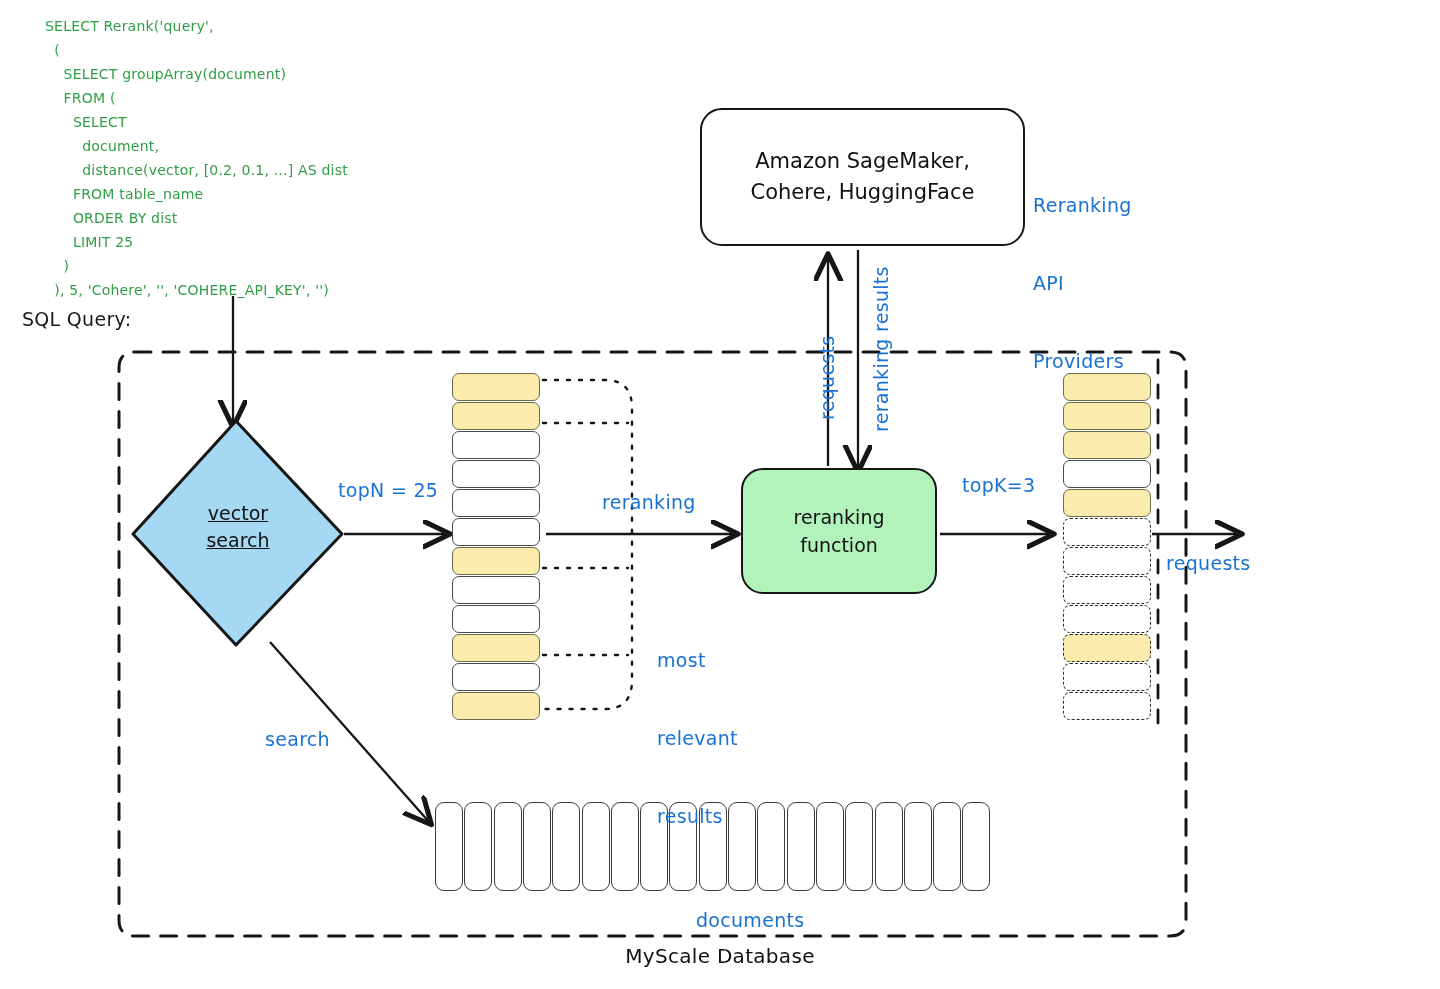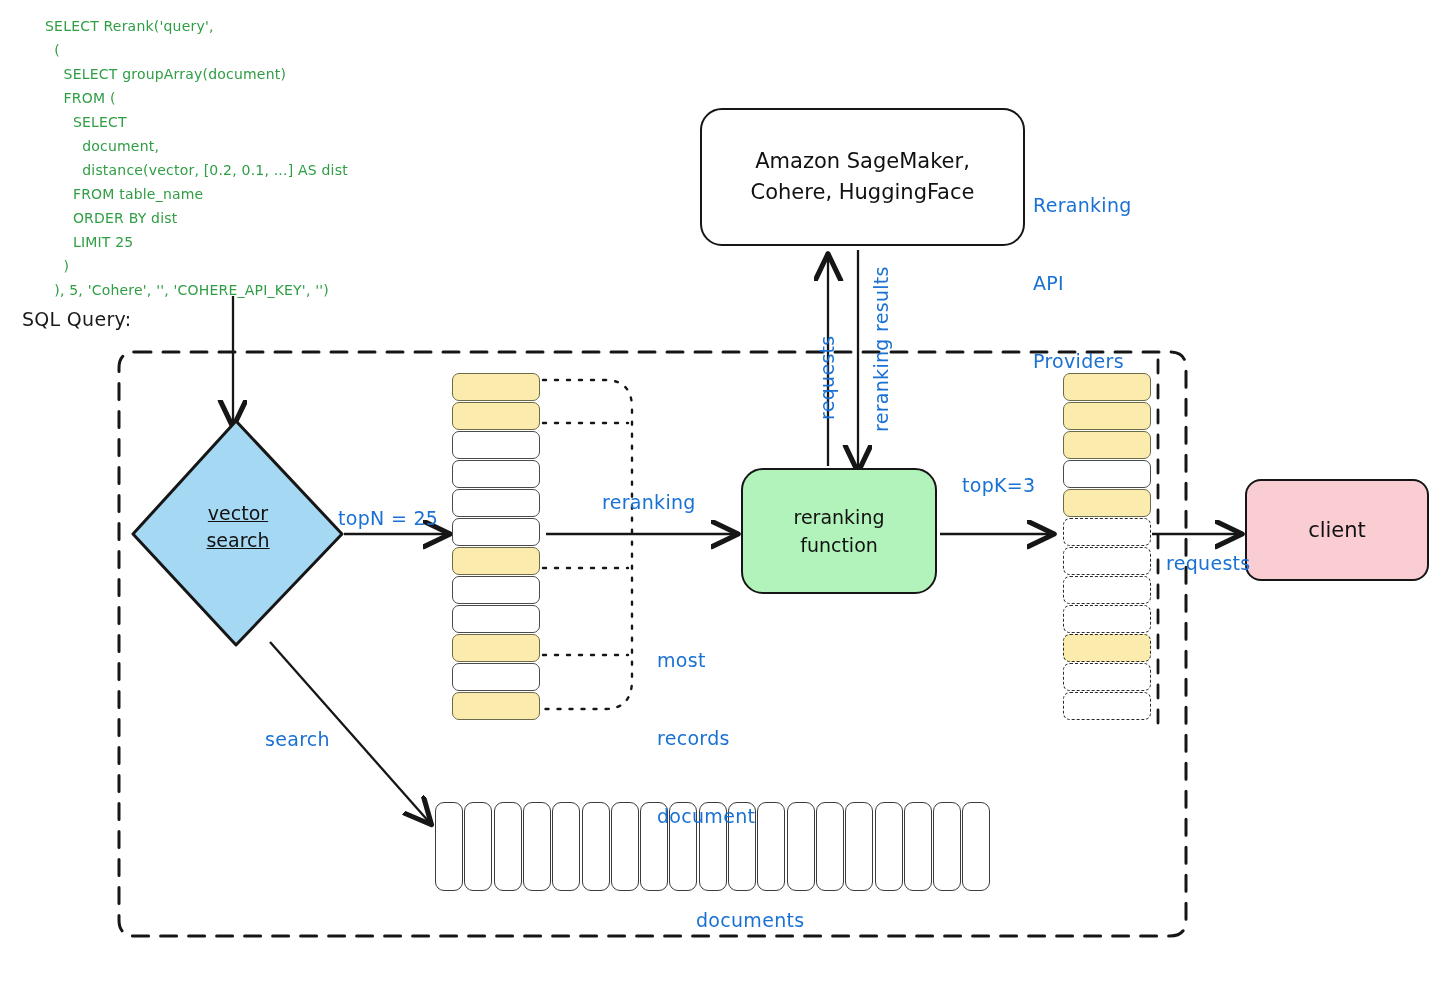--- a/index.html
+++ b/index.html
@@ -212,23 +212,20 @@
     <div>search</div>
   </div>
 
   <div class="box" id="rerank-box">
     <div>
       <div>reranking</div>
       <div>function</div>
     </div>
   </div>
 
-  <div class="box" id="client-box">
-    <span>client</span>
-  </div>
 
   <div class="stack" id="stack-candidates" style="left:452px; top:373px;">
       <div class="rec y" style="top: 0px; left: 0px;"></div>
       <div class="rec y" style="top: 29px; left: 0px;"></div>
       <div class="rec" style="top: 58px; left: 0px;"></div>
       <div class="rec" style="top: 87px; left: 0px;"></div>
       <div class="rec" style="top: 116px; left: 0px;"></div>
       <div class="rec" style="top: 145px; left: 0px;"></div>
       <div class="rec y" style="top: 174px; left: 0px;"></div>
       <div class="rec" style="top: 203px; left: 0px;"></div>
@@ -267,36 +264,37 @@
       <div class="doc" style="left: 322.3px; top: 0px;"></div>
       <div class="doc" style="left: 351.6px; top: 0px;"></div>
       <div class="doc" style="left: 380.9px; top: 0px;"></div>
       <div class="doc" style="left: 410.2px; top: 0px;"></div>
       <div class="doc" style="left: 439.5px; top: 0px;"></div>
       <div class="doc" style="left: 468.8px; top: 0px;"></div>
       <div class="doc" style="left: 498.1px; top: 0px;"></div>
       <div class="doc" style="left: 527.4px; top: 0px;"></div>
     </div>
 
-  <div class="txt blue" style="left:338px; top:481px;margin-top:28px;">topN = 25</div>
+  <div class="txt blue" style="left:338px; top:481px;">topN = 25</div>
 
   <div class="txt blue" style="left:602px; top:493px;">reranking</div>
 
   <div class="txt blue multi" style="left:657px; top:595px;">
     <div>most</div>
-    <div>records</div>
-    <div>document</div>
+    <div>relevant</div>
+    <div>results</div>
   </div>
 
   <div class="txt blue" style="left:962px; top:476px;">topK=3</div>
 
   <div class="txt blue rot-up" style="left:818px; top:420px;">requests</div>
 
   <div class="txt blue rot-up" style="left:872px; top:432px;">reranking results</div>
 
   <div class="txt blue" style="left:265px; top:730px;">search</div>
 
   <div class="txt blue" style="left:1166px; top:554px;">requests</div>
 
   <div class="txt blue" style="left:696px; top:911px;">documents</div>
 
+  <div class="footer-label">MyScale Database</div>
 
 </div>
 
 </body></html>

